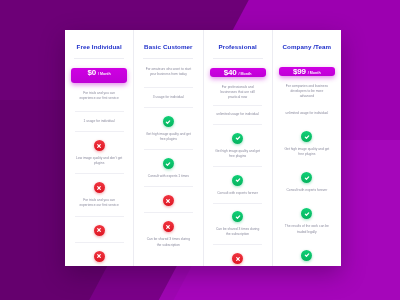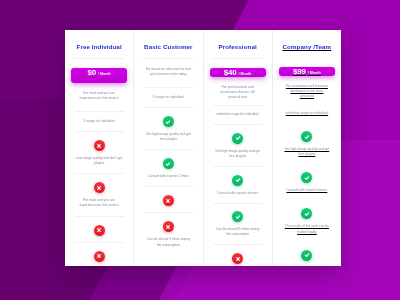--- a/index.html
+++ b/index.html
@@ -48,21 +48,21 @@
   }
   .plan-col {
     flex: 1 1 0;
     min-width: 0;
     padding: 0 5px;
     display: flex;
     flex-direction: column;
     align-items: center;
     border-right: 1px solid #ececf2;
   }
-  .plan-col:last-child { border-right: none; text-decoration: underline; }
+  .plan-col:last-child { border-right: none; }
 
   .plan-title {
     font-size: 6.2px;
     font-weight: bold;
     color: #1d2ec9;
     letter-spacing: .1px;
     margin-top: 13px;
     text-align: center;
     white-space: nowrap;
   }

